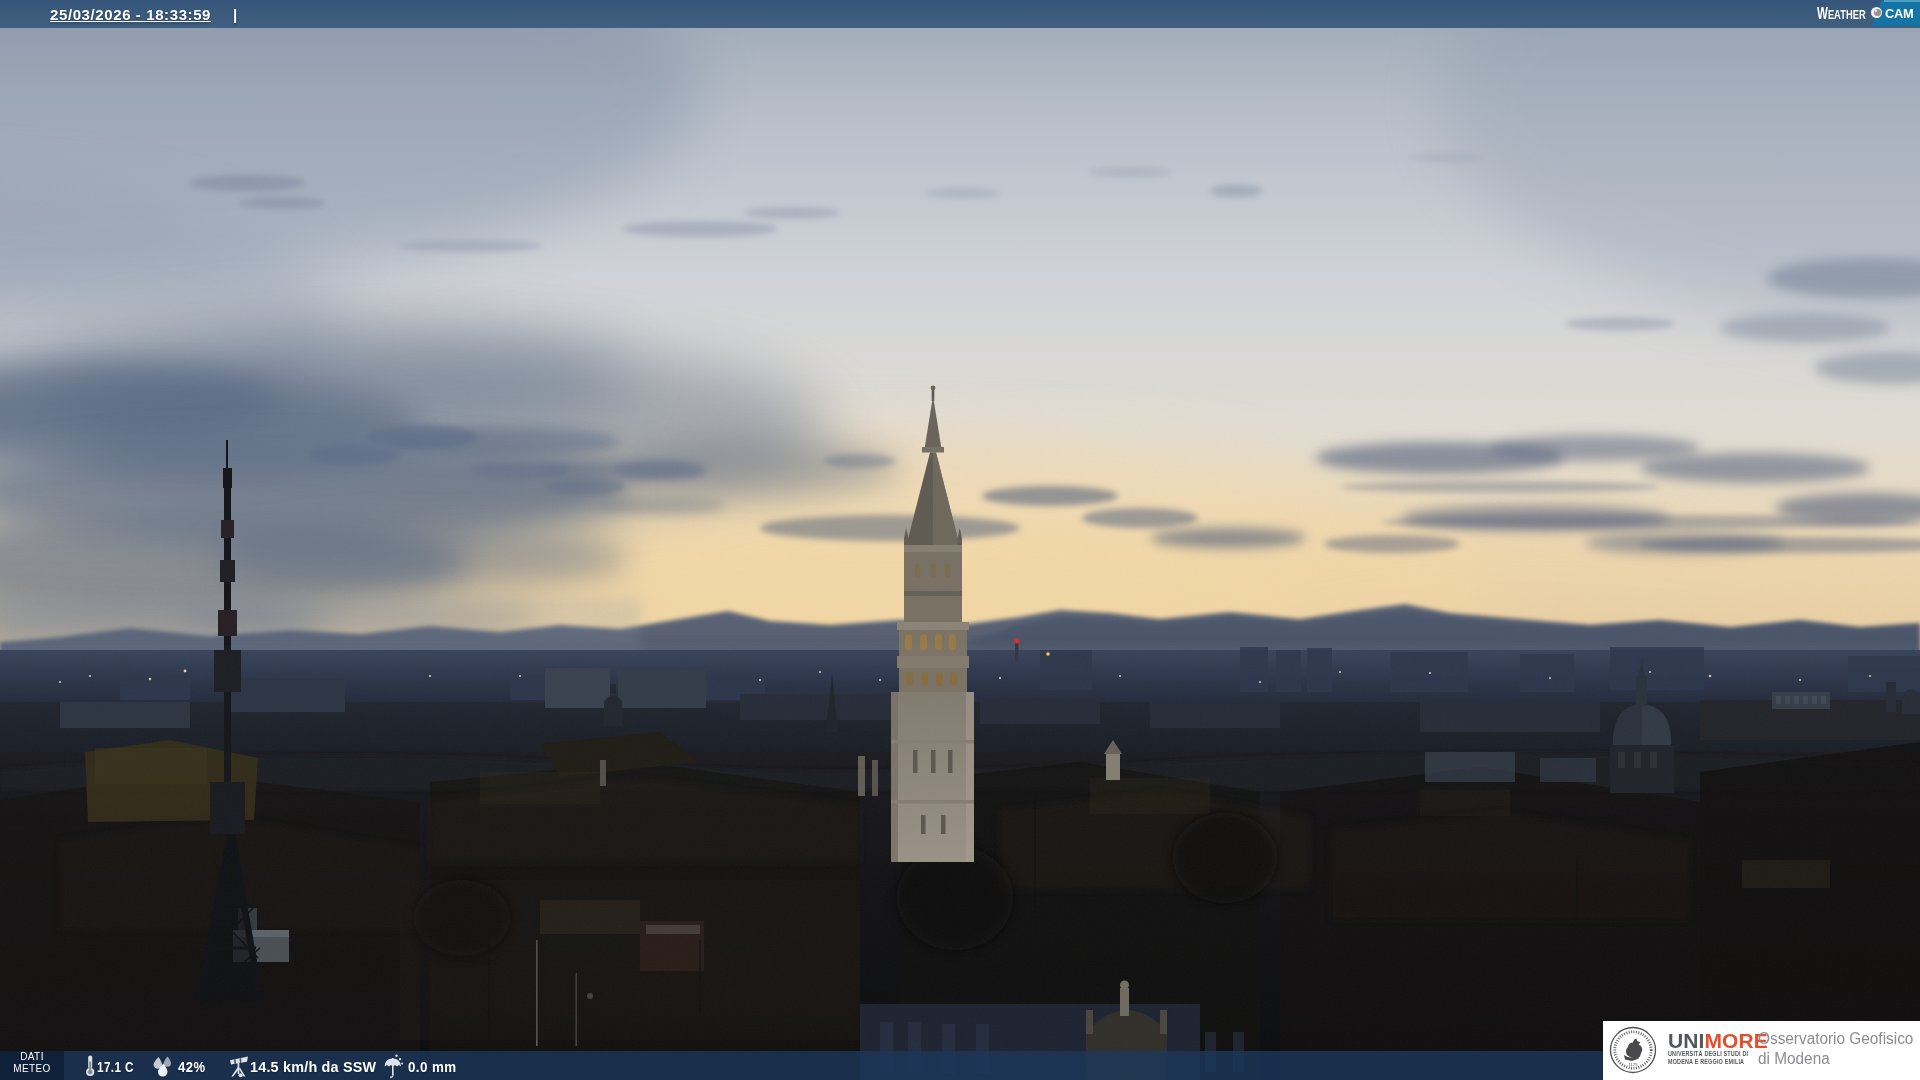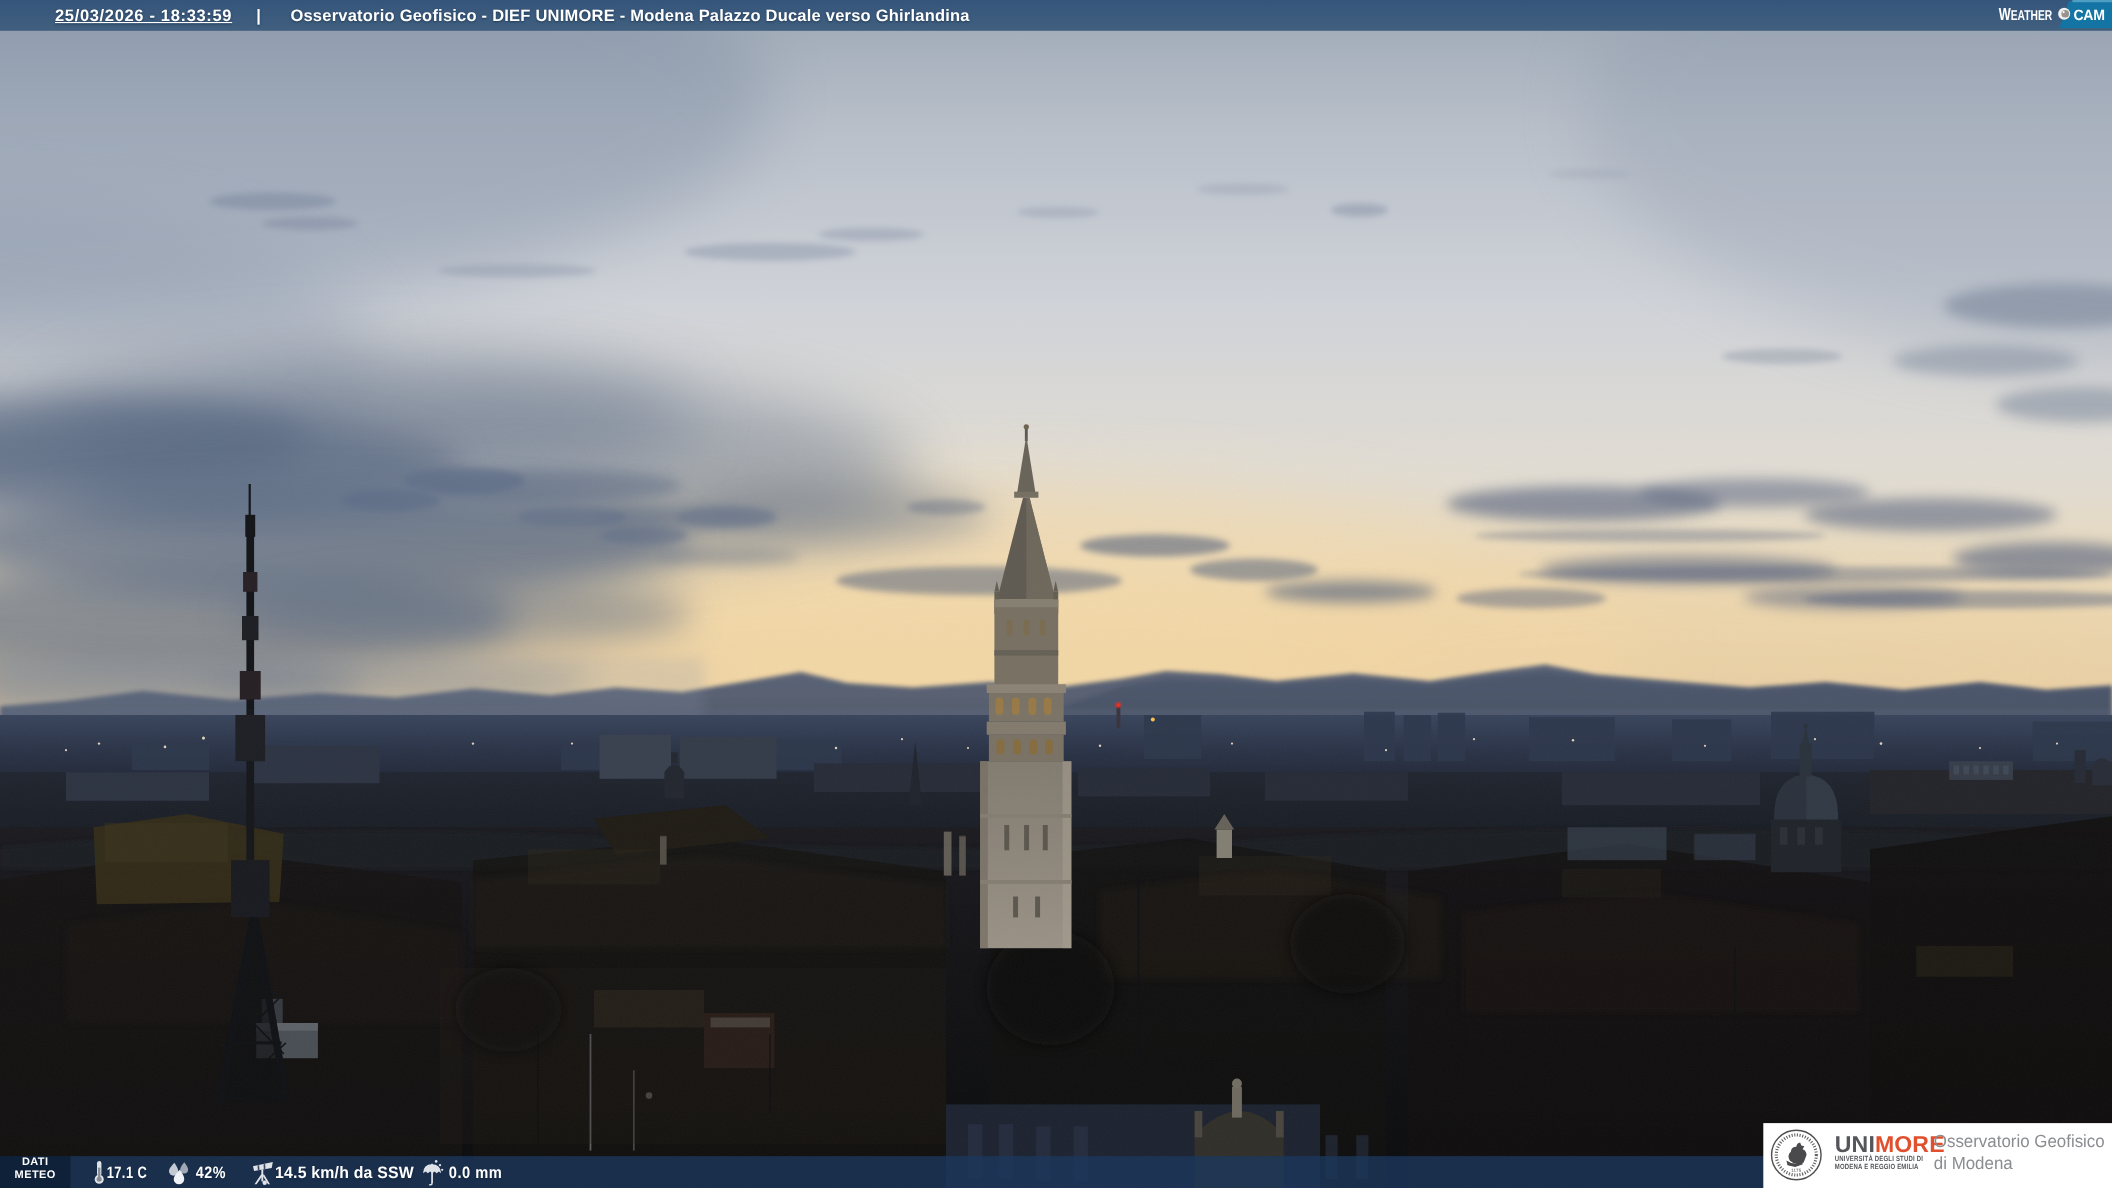--- a/index.html
+++ b/index.html
@@ -376,33 +376,32 @@
  <line x1="1332" y1="960" x2="1332" y2="880"></line>
  <line x1="1577" y1="930" x2="1577" y2="860"></line>
 </g>
 <rect x="0" y="645" width="1920" height="435" filter="url(#grain)" opacity="0.8"></rect>
 <rect x="0" y="380" width="1920" height="265" filter="url(#grain)" opacity="0.35"></rect>
 </svg>
 
 <div class="ov" id="topbar" style="left:0;top:0;width:1920px;height:28px;background:linear-gradient(180deg,#35557b,#41607f);"></div>
 <div class="osd" style="left:50px;top:0;letter-spacing:0.6px;text-decoration:underline;">25/03/2026&nbsp;-&nbsp;18:33:59</div>
 <div class="osd" style="left:233px;top:0;">|</div>
-<div class="osd" style="left:264px;top:0;letter-spacing:0.2px;">Osservatorio Geofisico - DIEF UNIMORE - Modena Palazzo Ducale verso Ghirlandina</div>
 
 <div class="ov" style="left:1866px;top:0;width:54px;height:26px;background:#1474a4;clip-path:polygon(15px 1px,54px 1px,54px 26px,6px 26px);"></div>
 <div class="ov" style="left:1884px;top:0;width:36px;height:1.5px;background:#4f9fc4;"></div>
 <div class="ov" style="left:1817px;top:2px;width:70px;height:22px;color:#fff;font-size:13px;line-height:23px;font-weight:bold;letter-spacing:0;transform:scaleX(0.72);transform-origin:left center;"><span style="font-size:16px;">W</span>EATHER</div>
 <div class="ov" style="left:1871px;top:6.5px;width:11px;height:11px;border-radius:50%;background:#f2f0ee;"></div>
 <div class="ov" style="left:1873.5px;top:9px;width:7px;height:7px;border-radius:50%;background:#98938d;"></div>
 <div class="ov" style="left:1874.5px;top:9.5px;width:2.6px;height:2.6px;border-radius:50%;background:#fff;"></div>
 <div class="ov" style="left:1885px;top:2px;width:34px;height:23px;color:#fff;font-size:13.5px;line-height:24px;font-weight:bold;letter-spacing:-0.3px;transform:scaleX(0.95);transform-origin:left center;">CAM</div>
 
 <div class="ov" style="left:0;top:1051px;width:1920px;height:29px;background:rgba(28,56,94,0.78);"></div>
 <div class="ov" style="left:0;top:1051px;width:64px;height:29px;background:rgba(10,24,45,0.6);"></div>
-<div class="ov" style="left:0;top:1051px;width:64px;text-align:center;color:#fff;font-size:10px;font-weight:bold;line-height:12px;letter-spacing:0.4px;">DATI<br>METEO</div>
+<div class="ov" style="left:0;top:1051px;width:64px;text-align:center;color:#fff;font-size:10px;font-weight:normal;line-height:12px;letter-spacing:0.4px;">DATI<br>METEO</div>
 
 <svg class="ov" style="left:83px;top:1054px;" width="14" height="24" viewBox="0 0 14 24">
  <rect x="5.2" y="1.5" width="4" height="13.5" rx="2" fill="#dfe3e8"></rect>
  <circle cx="7.2" cy="18" r="4.1" fill="#dfe3e8"></circle>
  <circle cx="7.2" cy="18" r="2.3" fill="#868b93"></circle>
  <rect x="6.2" y="7.5" width="2" height="10" fill="#868b93"></rect>
 </svg>
 <div class="osd" style="left:97px;top:1052px;letter-spacing:0.5px;transform:scaleX(0.78);">17.1 C</div>
 <svg class="ov" style="left:152px;top:1056px;" width="22" height="22" viewBox="0 0 22 22">
  <path d="M6.5,1 Q10,6 10,8.6 A4.2,4.2 0 1 1 1.6,8.6 Q1.6,6 6.5,1 Z" fill="#c3cad4"></path>

